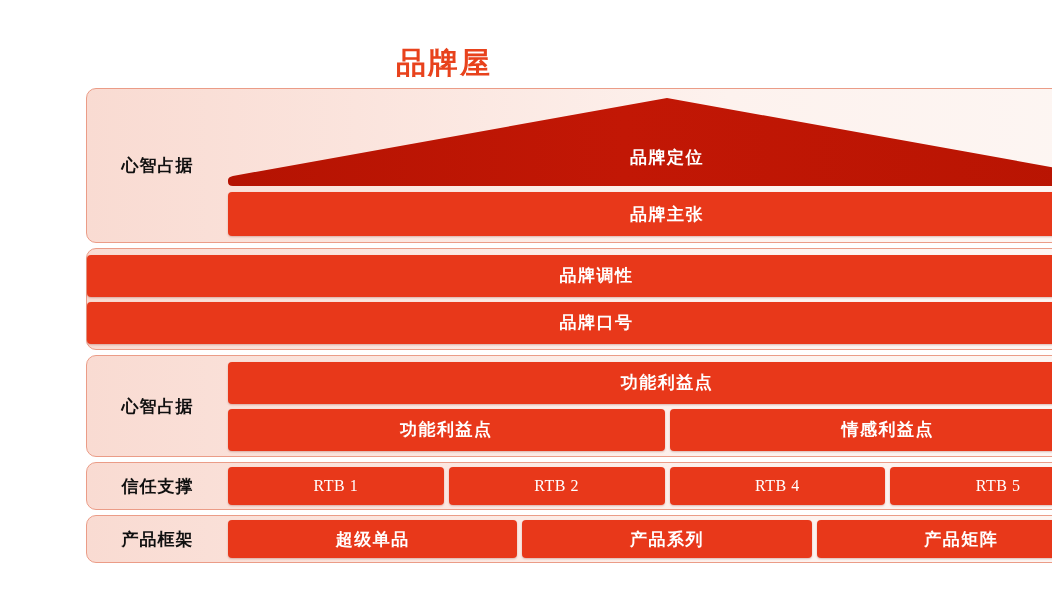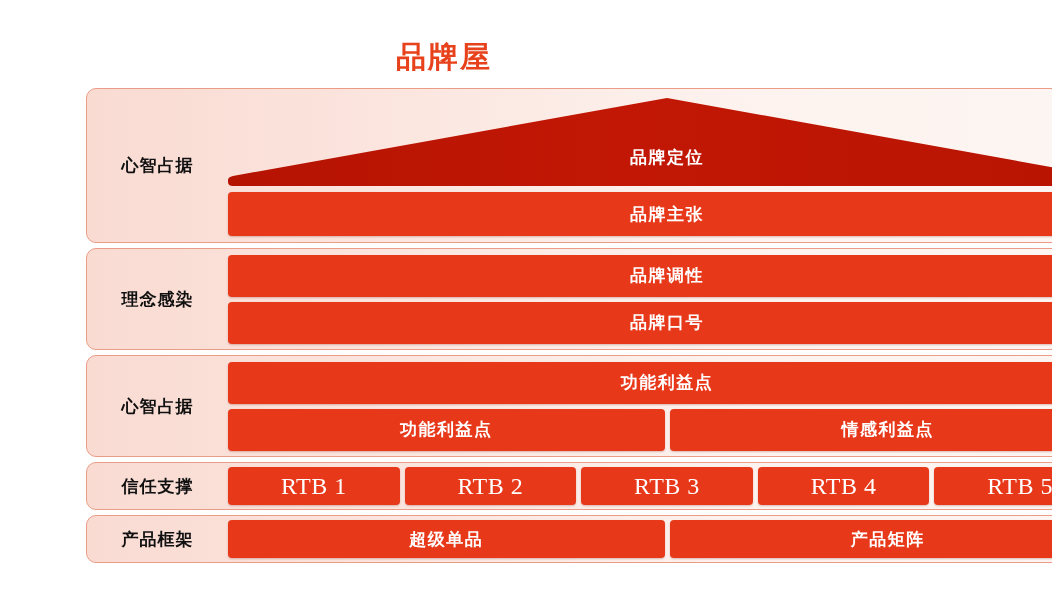--- a/index.html
+++ b/index.html
@@ -10,21 +10,21 @@
   body {
     width: 1052px;
     height: 600px;
     font-family: "Liberation Sans", "DejaVu Sans", sans-serif;
     overflow: hidden;
     position: relative;
   }
 
   #page-title {
     position: absolute;
-    top: 38px;
+    top: 44px;
     left: 0;
     width: 888px;
     text-align: center;
     font-size: 30px;
     font-weight: bold;
     color: #e8421c;
     letter-spacing: 2px;
     line-height: 38px;
   }
 
@@ -129,21 +129,21 @@
   .tier-mind { height: 102px; }
   .tier-mind .bar { height: 42px; }
 
   
   .tier-slim { height: 48px; }
   .tier-slim .tier-body { padding-top: 4px; padding-bottom: 4px; }
   .tier-slim .bar { height: 38px; }
 
   .bar-serif {
     font-family: "Liberation Serif", "DejaVu Serif", serif;
-    font-size: 24px;
+    font-size: 16px;
     font-weight: normal;
     letter-spacing: 0.5px;
   }
 </style>
 </head>
 <body>
 
 <div id="page-title">品牌屋</div>
 
 <div class="house">
@@ -164,21 +164,20 @@
         </svg>
         <div class="roof-label">品牌定位</div>
       </div>
       <div class="bar-row">
         <div class="bar">品牌主张</div>
       </div>
     </div>
   </div>
 
   <div class="tier tier-concept">
-    <div class="tier-label">理念感染</div>
     <div class="tier-body">
       <div class="bar-row">
         <div class="bar">品牌调性</div>
       </div>
       <div class="bar-row">
         <div class="bar">品牌口号</div>
       </div>
     </div>
   </div>
 
@@ -194,30 +193,30 @@
       </div>
     </div>
   </div>
 
   <div class="tier tier-slim">
     <div class="tier-label">信任支撑</div>
     <div class="tier-body">
       <div class="bar-row">
         <div class="bar bar-serif">RTB 1</div>
         <div class="bar bar-serif">RTB 2</div>
-        <div class="bar bar-serif">RTB 3</div>
         <div class="bar bar-serif">RTB 4</div>
         <div class="bar bar-serif">RTB 5</div>
       </div>
     </div>
   </div>
 
   <div class="tier tier-slim">
     <div class="tier-label">产品框架</div>
     <div class="tier-body">
       <div class="bar-row">
         <div class="bar">超级单品</div>
+        <div class="bar">产品系列</div>
         <div class="bar">产品矩阵</div>
       </div>
     </div>
   </div>
 
 </div>
 
 </body></html>

